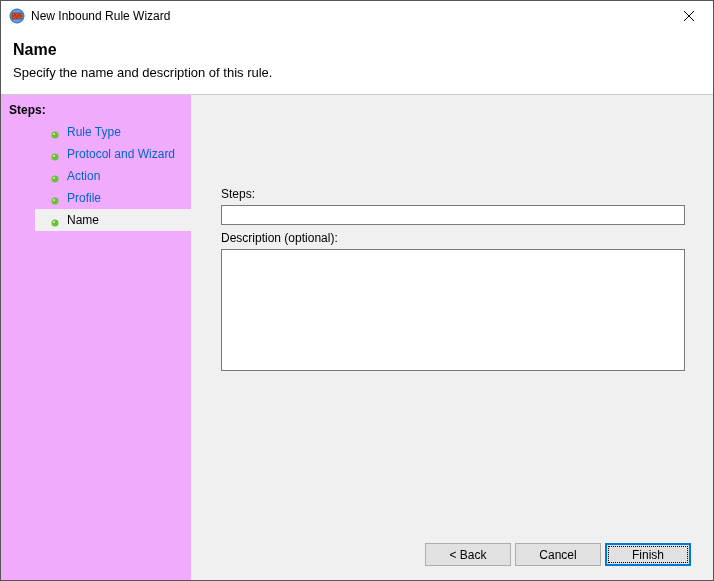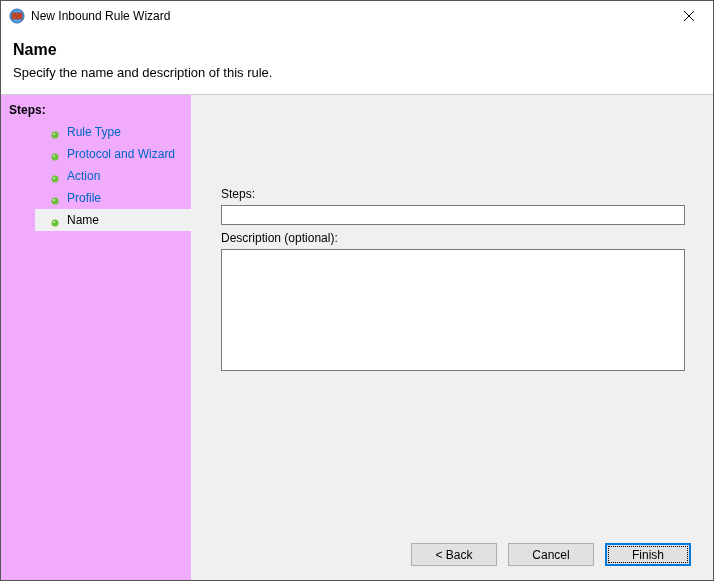--- a/index.html
+++ b/index.html
@@ -144,21 +144,21 @@
     font-size: 12px;
     padding: 2px 3px;
     resize: none;
     outline: none;
   }
   .button-row {
     position: absolute;
     right: 22px;
     bottom: 14px;
     display: flex;
-    gap: 11px;
+    gap: 4px;
     border-radius: 11px;
   }
   .btn {
     width: 86px;
     height: 23px;
     border: 1px solid #adadad;
     background: #e1e1e1;
     font-family: inherit;
     font-size: 12px;
     color: #000;

